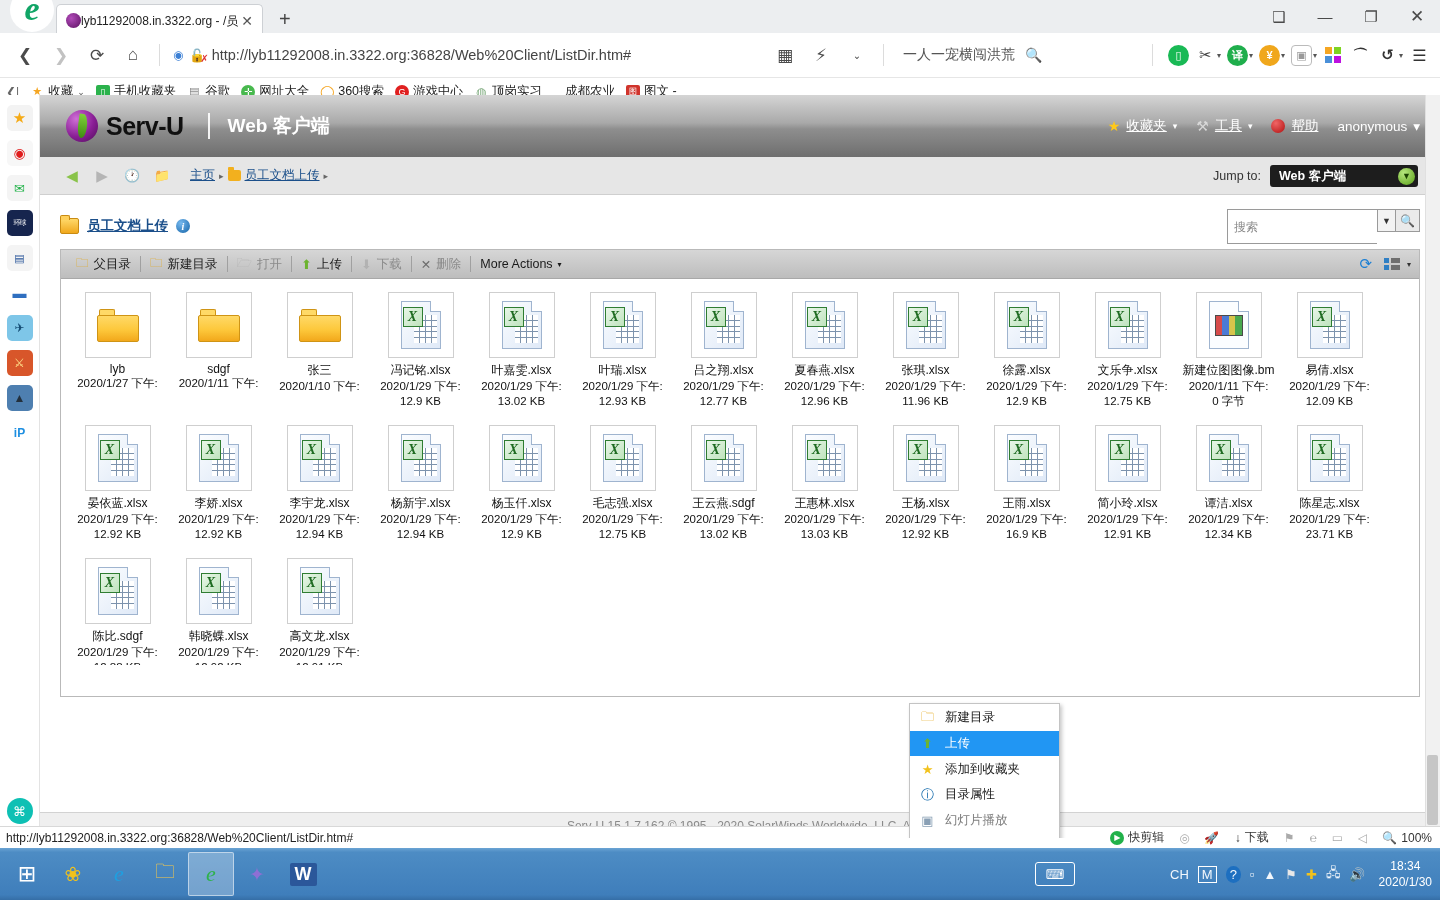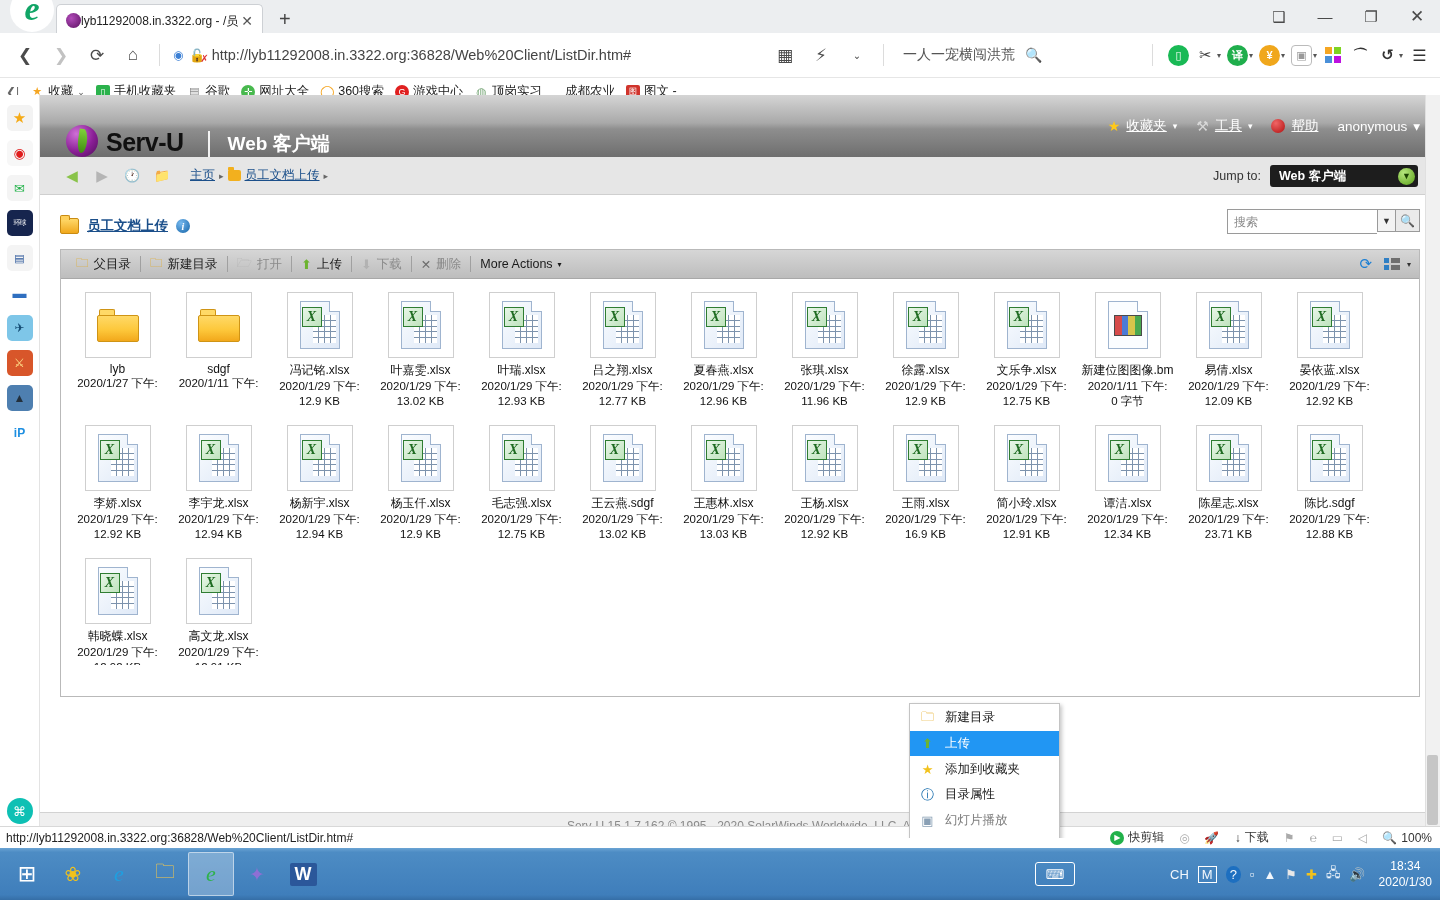--- a/index.html
+++ b/index.html
@@ -115,21 +115,21 @@
   #leftbar .spacer { flex: 1; }
 
   
   #page {
     position: absolute; left: 40px; top: 95px; right: 0; bottom: 62px;
     background: #fff; overflow: hidden;
   }
   #servu-header {
     height: 62px;
     background: linear-gradient(to bottom, #d5d5d5 0%, #a9a9a9 45%, #8e8e8e 55%, #6e6e6e 100%);
-    display: flex; align-items: flex-end; padding: 0 26px; position: relative;
+    display: flex; align-items: center; padding: 0 26px; position: relative;
   }
   #logo-mark {
     width: 32px; height: 32px; border-radius: 50%;
     background: radial-gradient(circle at 32% 28%, #cf6fd6 0%, #8a1f96 55%, #4d0d57 100%);
     position: relative; flex: none;
   }
   #logo-mark::after {
     content:""; position: absolute; left: 12px; top: 4px;
     width: 9px; height: 24px; border-radius: 0 60% 50% 60%;
     background: linear-gradient(to bottom, #7fd23a, #3f8c12);
@@ -183,21 +183,21 @@
   #dir-title { font-size: 13.5px; font-weight: bold; color: #1b4f8a; text-decoration: underline; cursor: pointer; }
   .info-ico {
     width: 14px; height: 14px; border-radius: 50%;
     background: radial-gradient(circle at 35% 30%, #76b8ee, #1464a8);
     color: #fff; font-size: 10px; font-weight: bold; font-style: italic;
     display: flex; align-items: center; justify-content: center;
     font-family: "Liberation Serif", serif;
   }
   #search-wrap { position: absolute; right: 20px; top: 14px; display: flex; align-items: stretch; }
   #search-input {
-    width: 150px; height: 25px; border: 1px solid #9a9a9a; border-right: none;
+    width: 150px; height: 35px; border: 1px solid #9a9a9a; border-right: none;
     font-size: 12px; padding: 0 6px; color: #333; background: #fff; outline: none;
     font-family: "Liberation Sans", sans-serif;
   }
   #search-input::placeholder { color: #8a8a8a; }
   #search-dd {
     width: 19px; height: 23px; border: 1px solid #9a9a9a; background: #f3f3f3;
     display: flex; align-items: center; justify-content: center; font-size: 9px; cursor: pointer; color: #333;
   }
   #search-go {
     width: 24px; height: 23px; border: 1px solid #9a9a9a; border-left: none;
@@ -608,20 +608,30 @@
               <span class="folder-icon">
                 <span class="tab2"></span>
                 <span class="body"></span>
               </span>
             </span>
             <span class="fname">sdgf</span>
             <span class="fmeta">2020/1/11 下午:</span>
           </div>
           <div class="fileitem">
             <span class="thumb-box">
+              <span class="folder-icon">
+                <span class="tab2"></span>
+                <span class="body"></span>
+              </span>
+            </span>
+            <span class="fname">张三</span>
+            <span class="fmeta">2020/1/10 下午:</span>
+          </div>
+          <div class="fileitem">
+            <span class="thumb-box">
               <span class="xlsx-icon">
                 <span class="sheet"></span>
                 <span class="fold"></span>
                 <span class="tablegrid">
                   <i></i>
                   <i></i>
                   <i></i>
                   <i></i>
                   <i></i>
                   <i></i>

